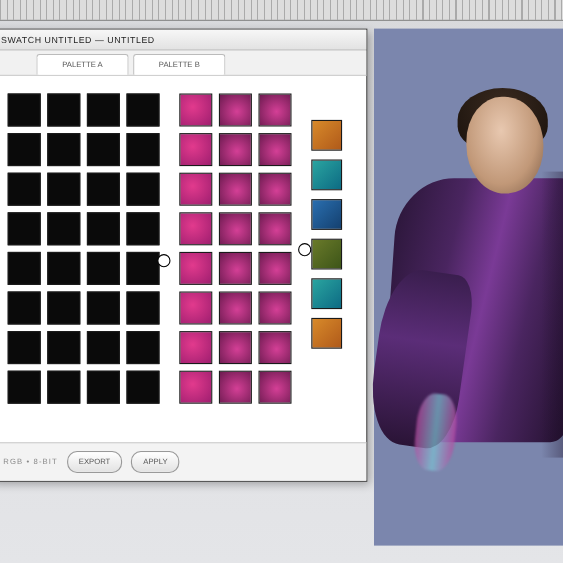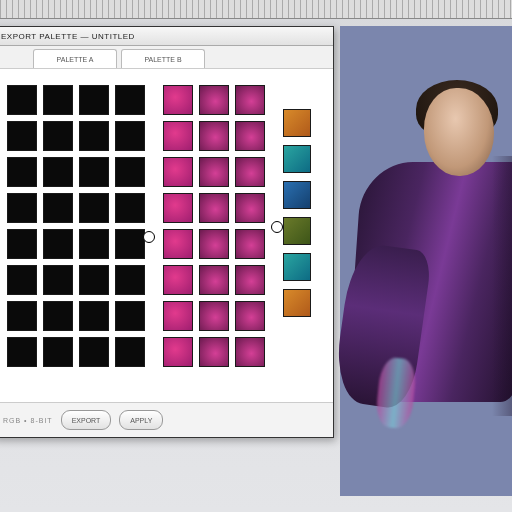--- a/index.html
+++ b/index.html
@@ -38,21 +38,21 @@
 .shade{position:absolute;top:80px;right:0;width:40px;height:260px;background:linear-gradient(90deg,transparent,#1a0c24);opacity:.7}
 </style>
 </head>
 <body>
 
 <div class="desktop">
   <div class="topruler"></div>
 
   <div class="editor-window">
     <div class="win-title">
-      <span>EXPORT PALETTE — UNTITLED</span>
+      <span>SWATCH UNTITLED — UNTITLED</span>
     </div>
     <div class="tabstrip">
       <div class="tab">PALETTE A</div>
       <div class="tab">PALETTE B</div>
     </div>
 
     <div class="canvas-area">
       <div class="swatch-grid grid-a" id="gridA">
           <div class="swatch sw-black"></div>
           <div class="swatch sw-black"></div>

